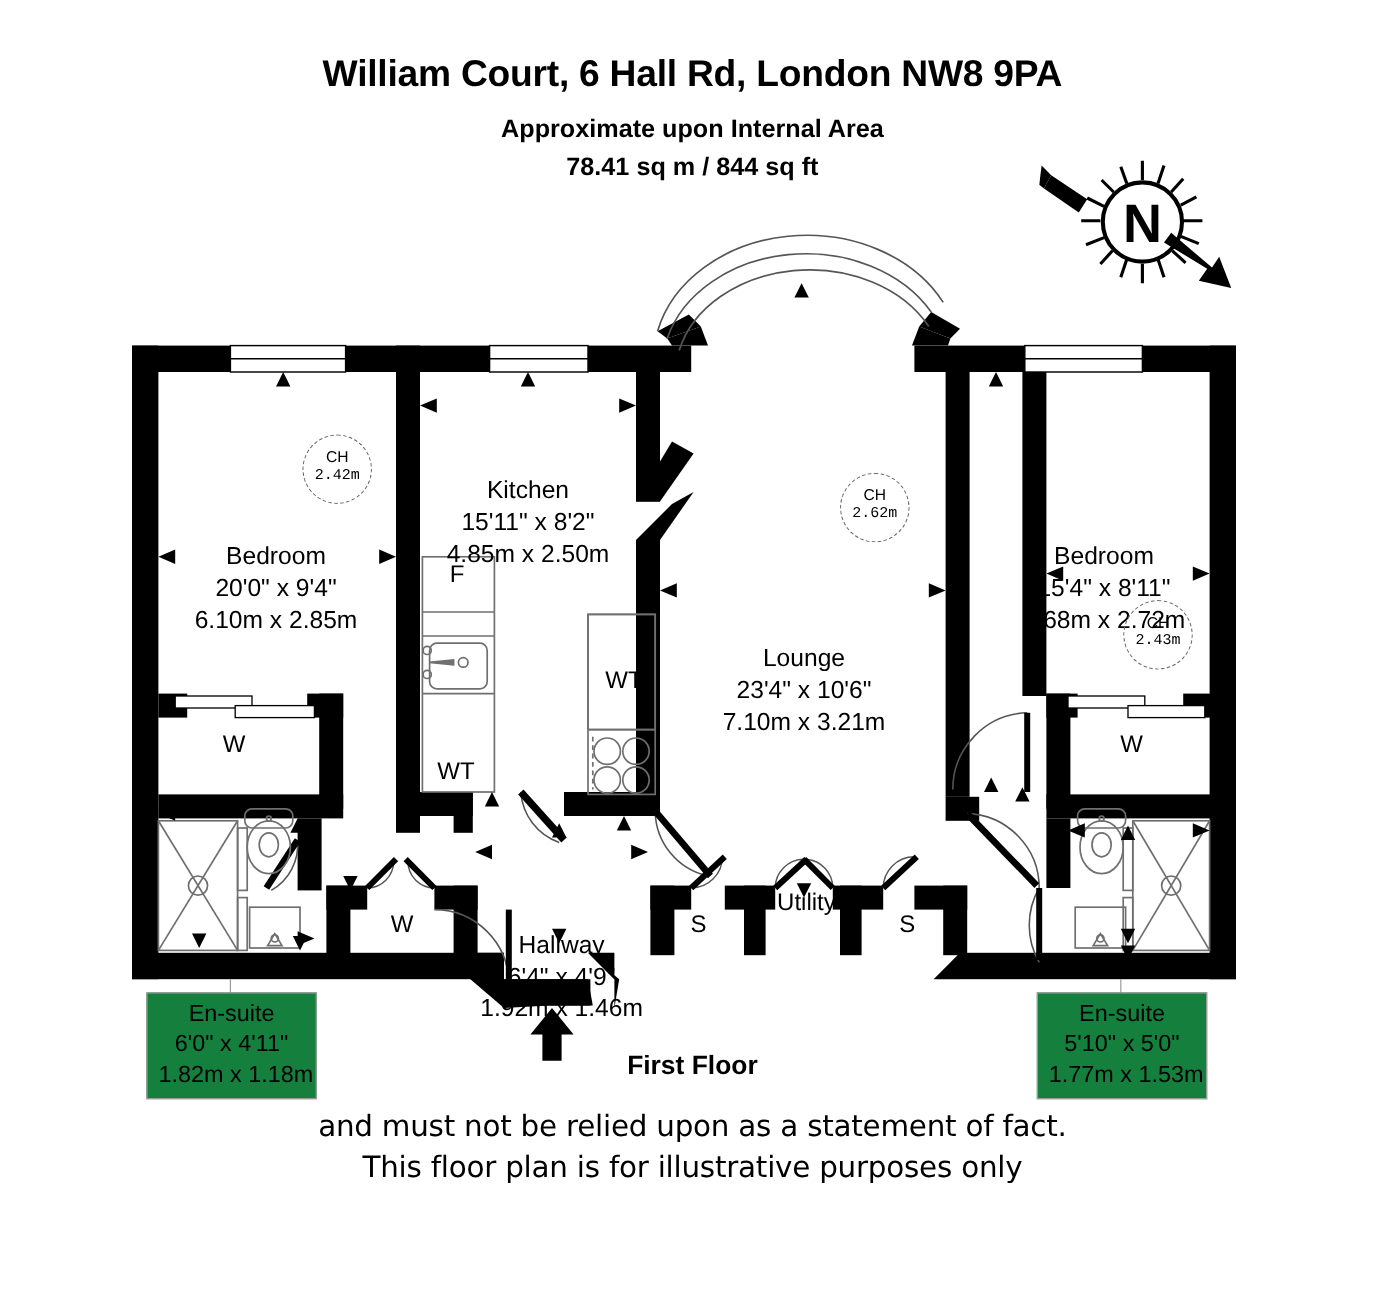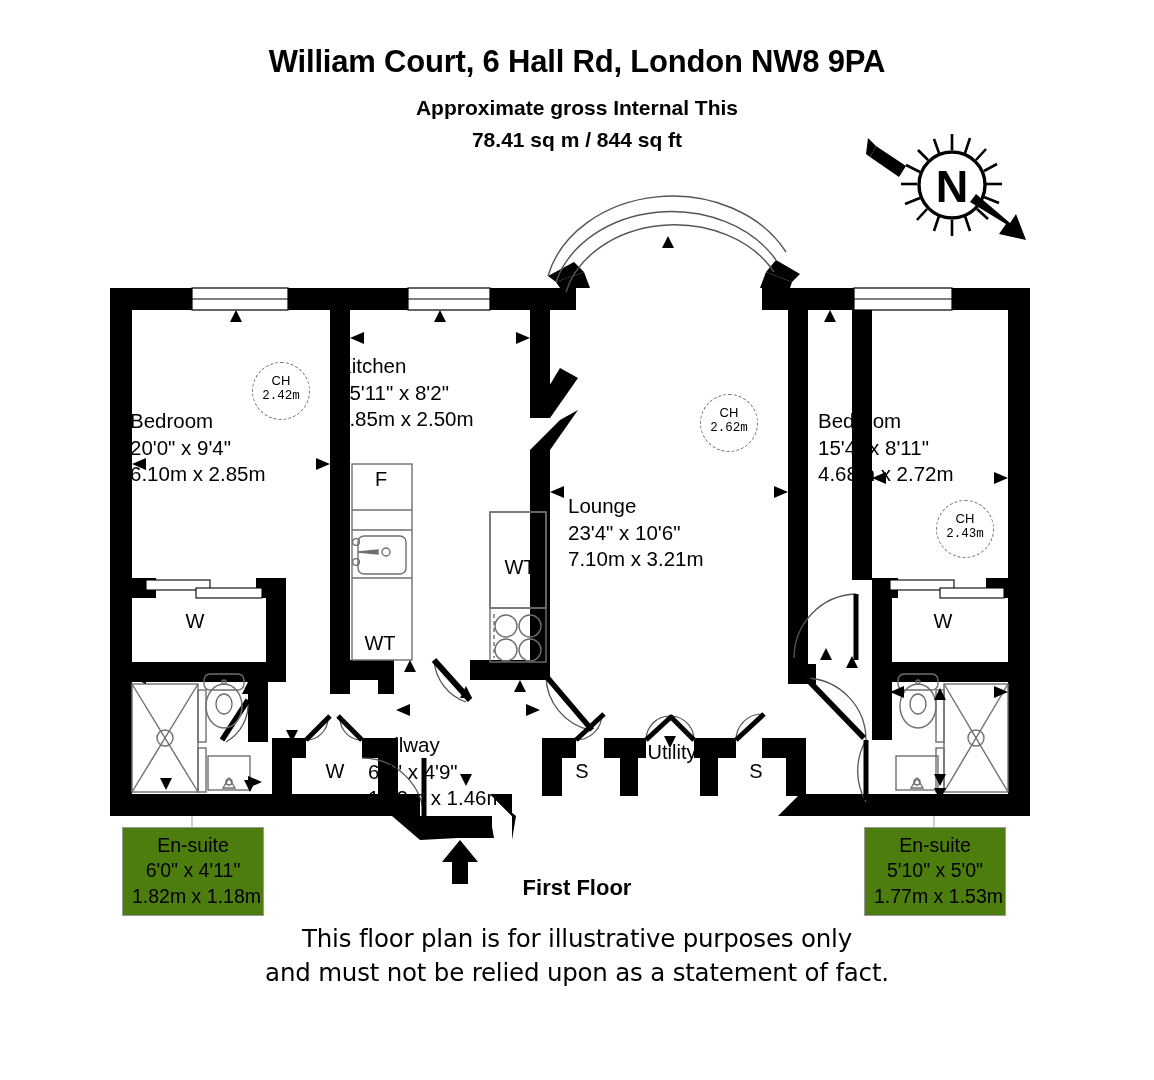--- a/index.html
+++ b/index.html
@@ -68,23 +68,24 @@
     left: 0;
     top: 0;
     width: 1154px;
     height: 1080px;
     pointer-events: none;
   }
 
   
   .rlabel {
     position: absolute;
-    text-align: left;
+    text-align: center;
     line-height: 1.30;
     white-space: nowrap;
+    margin-top: 43px;
   }
   .rlabel .nm { font-size: 20.5px; }
   .rlabel .d1 { font-size: 20.5px; }
   .rlabel .d2 { font-size: 20.5px; }
 
   .slabel {
     position: absolute;
     text-align: center;
     font-size: 20px;
     white-space: nowrap;
@@ -102,21 +103,21 @@
     box-sizing: border-box;
     padding-top: 11px;
   }
   .ch .t { font-size: 13px; display: block; }
   .ch .v { font-size: 12.5px; display: block; font-family: Liberation Mono, monospace; }
 
   
   .callout {
     position: absolute;
     border: 1px solid #9a9a9a;
-    background: #4d7c0f;
+    background: #15803d;
     text-align: center;
     line-height: 1.30;
     padding: 5px 9px 6px 9px;
     box-sizing: border-box;
     white-space: nowrap;
   }
   .callout div { font-size: 19.5px; }
 
   
   .floorname {
@@ -142,21 +143,21 @@
     letter-spacing: -0.2px;
   }
 </style>
 </head>
 <body>
 
 <div id="page">
 
   <div class="header">
     <div class="title">William Court, 6 Hall Rd, London NW8 9PA</div>
-    <div class="subtitle1">Approximate gross Internal This</div>
+    <div class="subtitle1">Approximate upon Internal Area</div>
     <div class="subtitle2">78.41 sq m / 844 sq ft</div>
   </div>
 
   <div class="compass">
     <svg width="168" height="132" viewBox="0 0 168 132">
 
       <g stroke="#000" stroke-width="2.6" fill="none">
         <line x1="86" y1="10" x2="86" y2="26"></line>
         <line x1="104" y1="14" x2="99" y2="29"></line>
         <line x1="120" y1="25" x2="110" y2="36"></line>
@@ -511,17 +512,17 @@
 
   <div class="callout" style="left:864px; top:827px; width:142px;">
     <div>En-suite</div>
     <div>5'10" x 5'0"</div>
     <div>1.77m x 1.53m</div>
   </div>
 
   <div class="floorname">First Floor</div>
 
   <div class="footer">
+    <div>and must not be relied upon as a statement of fact.</div>
     <div>This floor plan is for illustrative purposes only</div>
-    <div>and must not be relied upon as a statement of fact.</div>
   </div>
 
 </div>
 
 </body></html>

